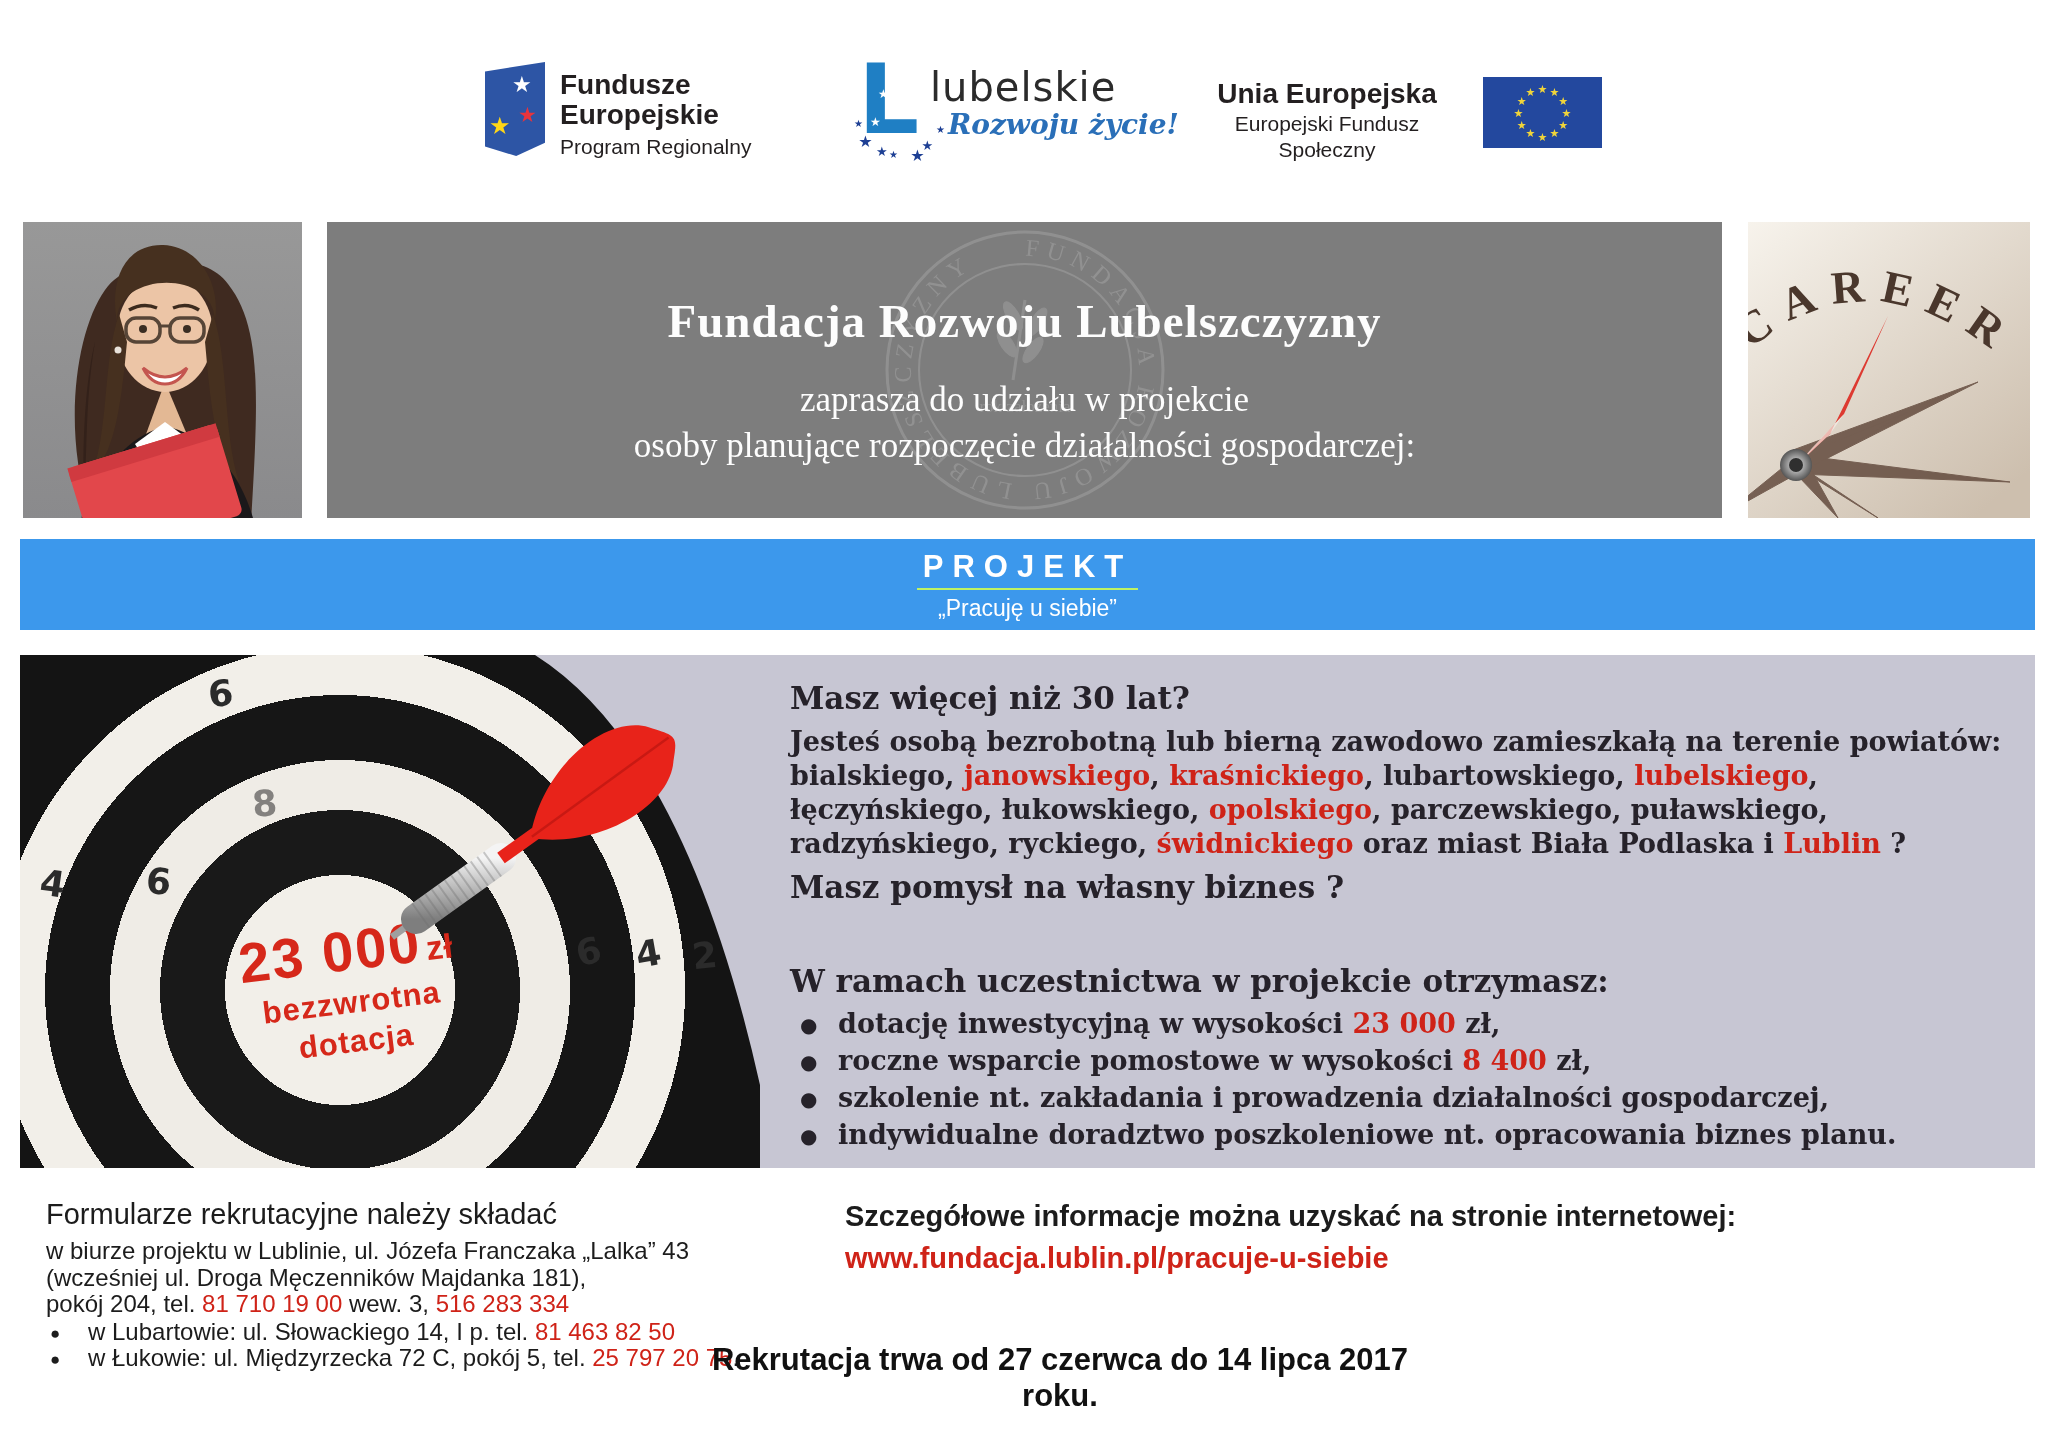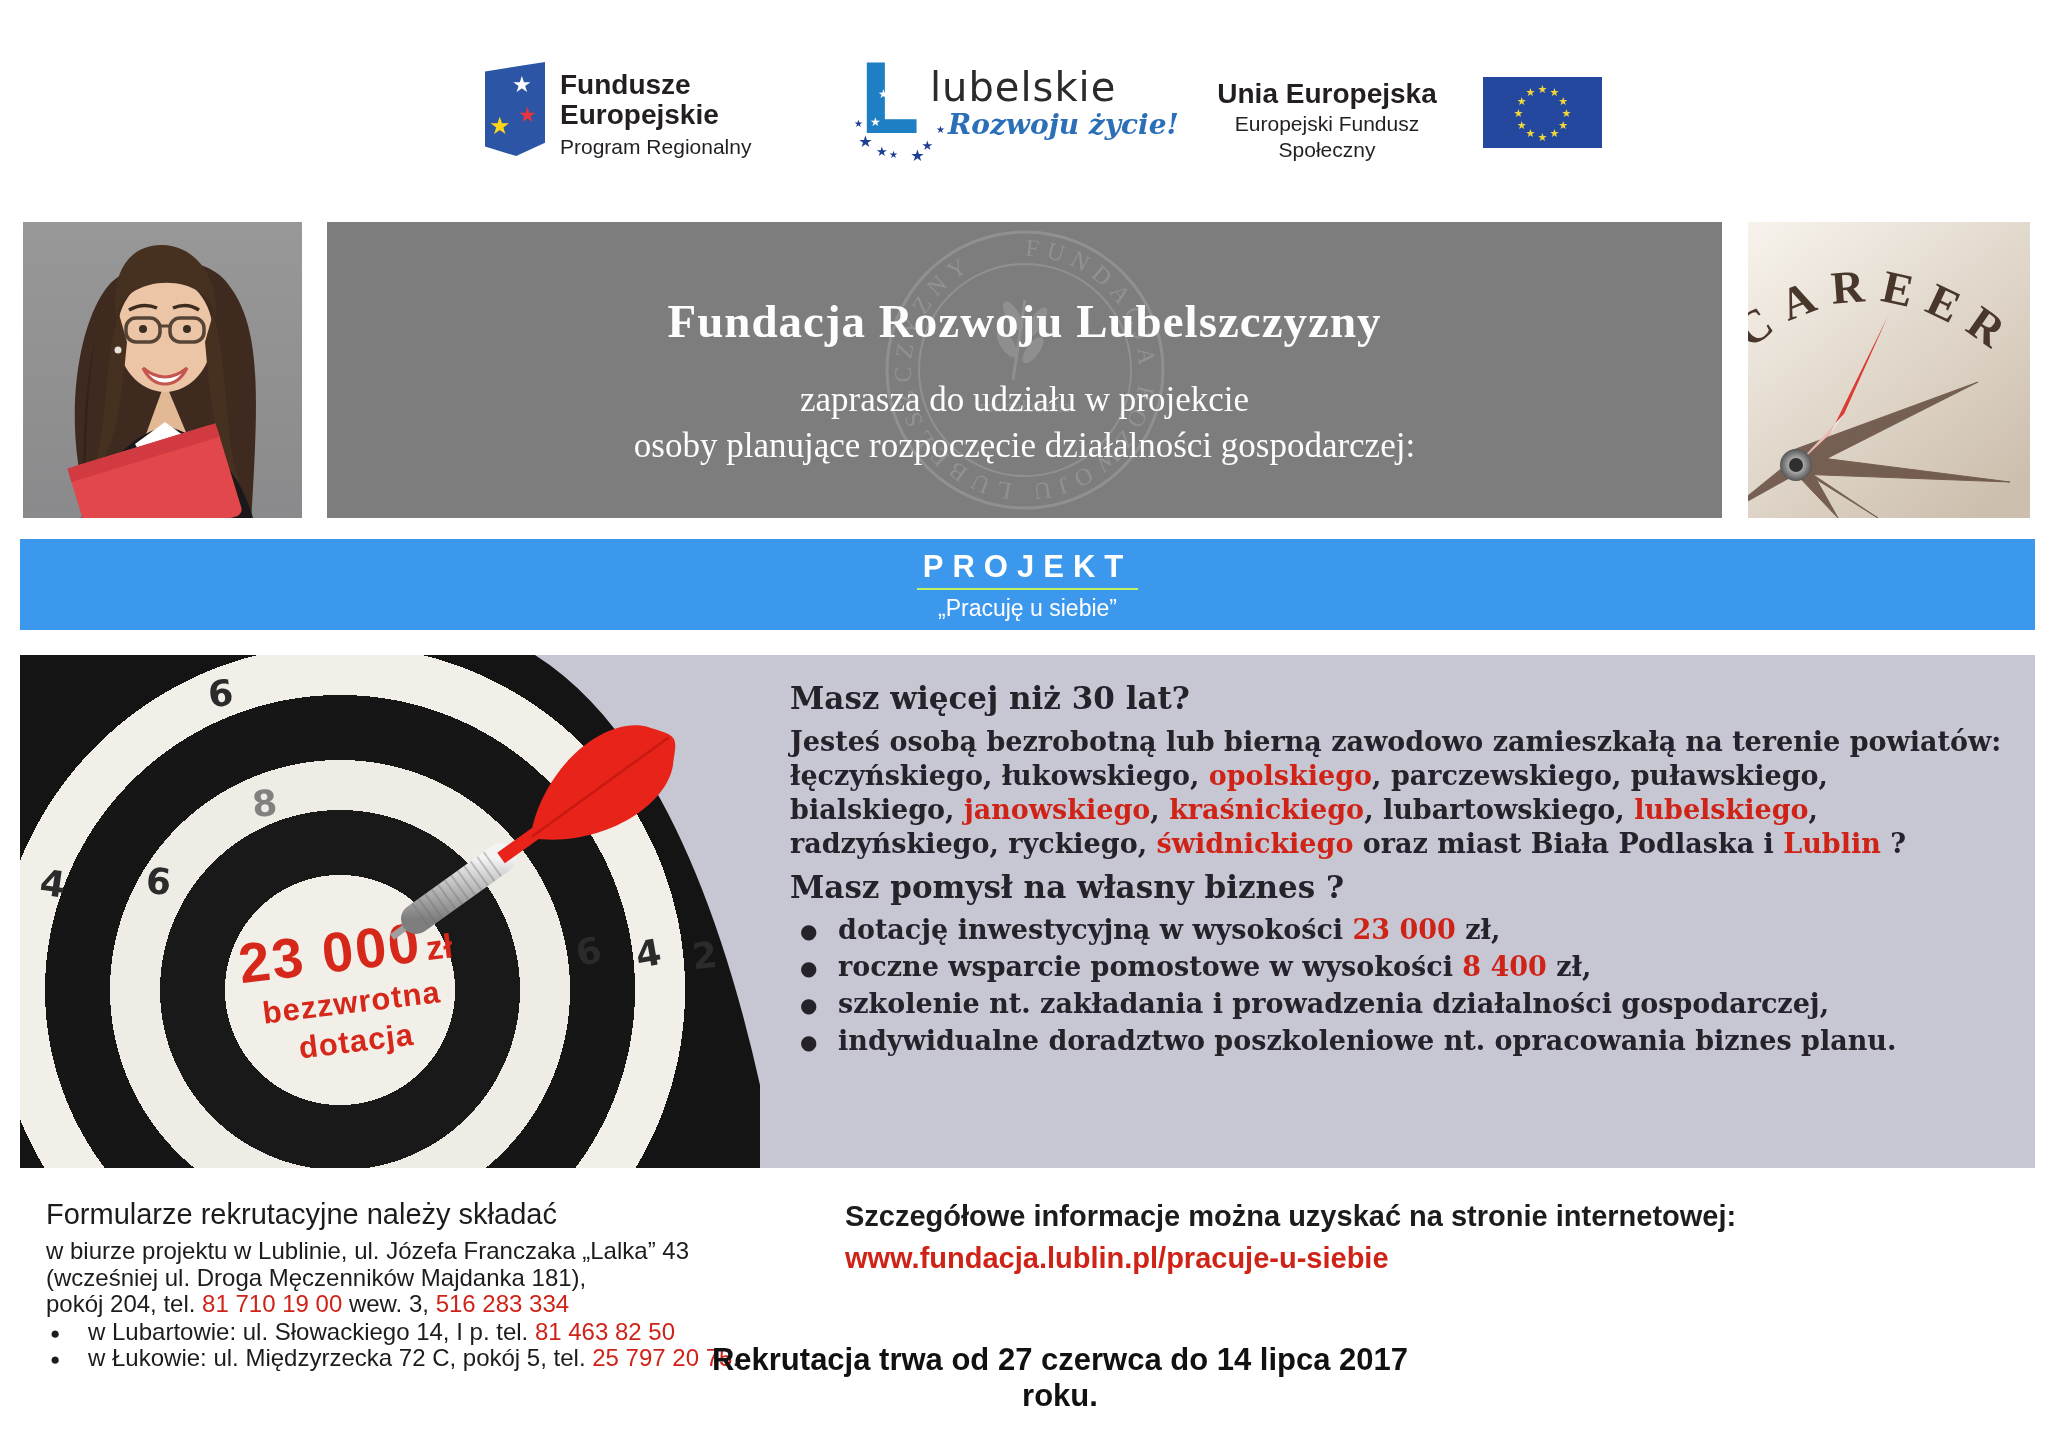--- a/index.html
+++ b/index.html
@@ -275,24 +275,25 @@
       <g transform="translate(579,133) rotate(-36)">
         <path d="M-85,0 C-35,-50 48,-56 76,-20 C94,4 94,4 76,22 C48,56 -35,50 -85,0 Z" fill="#e8231a"></path>
         <line x1="-83" y1="0" x2="86" y2="0" stroke="#b81410" stroke-width="2.5" opacity="0.65"></line>
       </g>
     </svg>
   </div>
 
   <div class="main-text">
     <div class="h">Masz więcej niż 30 lat?</div>
     <div class="p" style="margin-top:9px;">Jesteś osobą bezrobotną lub bierną zawodowo zamieszkałą na terenie powiatów:</div>
+    <div class="p"><span>bialskiego, </span><span class="red">janowskiego</span><span>, </span><span class="red">kraśnickiego</span><span>, lubartowskiego, </span><span class="red">lubelskiego</span><span>,</span></div>
     <div class="p"><span>łęczyńskiego, łukowskiego, </span><span class="red">opolskiego</span><span>, parczewskiego, puławskiego,</span></div>
-    <div class="p"><span>bialskiego, </span><span class="red">janowskiego</span><span>, </span><span class="red">kraśnickiego</span><span>, lubartowskiego, </span><span class="red">lubelskiego</span><span>,</span></div>
     <div class="p"><span>radzyńskiego, ryckiego, </span><span class="red">świdnickiego</span><span> oraz miast Biała Podlaska i </span><span class="red">Lublin</span><span> ?</span></div>
     <div class="h" style="margin-top:8px;">Masz pomysł na własny biznes ?</div>
+    <div class="h" style="margin-top:58px;">W ramach uczestnictwa w projekcie otrzymasz:</div>
     <ul>
       <li><span>dotację inwestycyjną w wysokości </span><span class="red">23 000</span><span> zł,</span></li>
       <li><span>roczne wsparcie pomostowe w wysokości </span><span class="red">8 400</span><span> zł,</span></li>
       <li><span>szkolenie nt. zakładania i prowadzenia działalności gospodarczej,</span></li>
       <li><span>indywidualne doradztwo poszkoleniowe nt. opracowania biznes planu.</span></li>
     </ul>
   </div>
 </div>
 
 <div class="abs footer-left">

